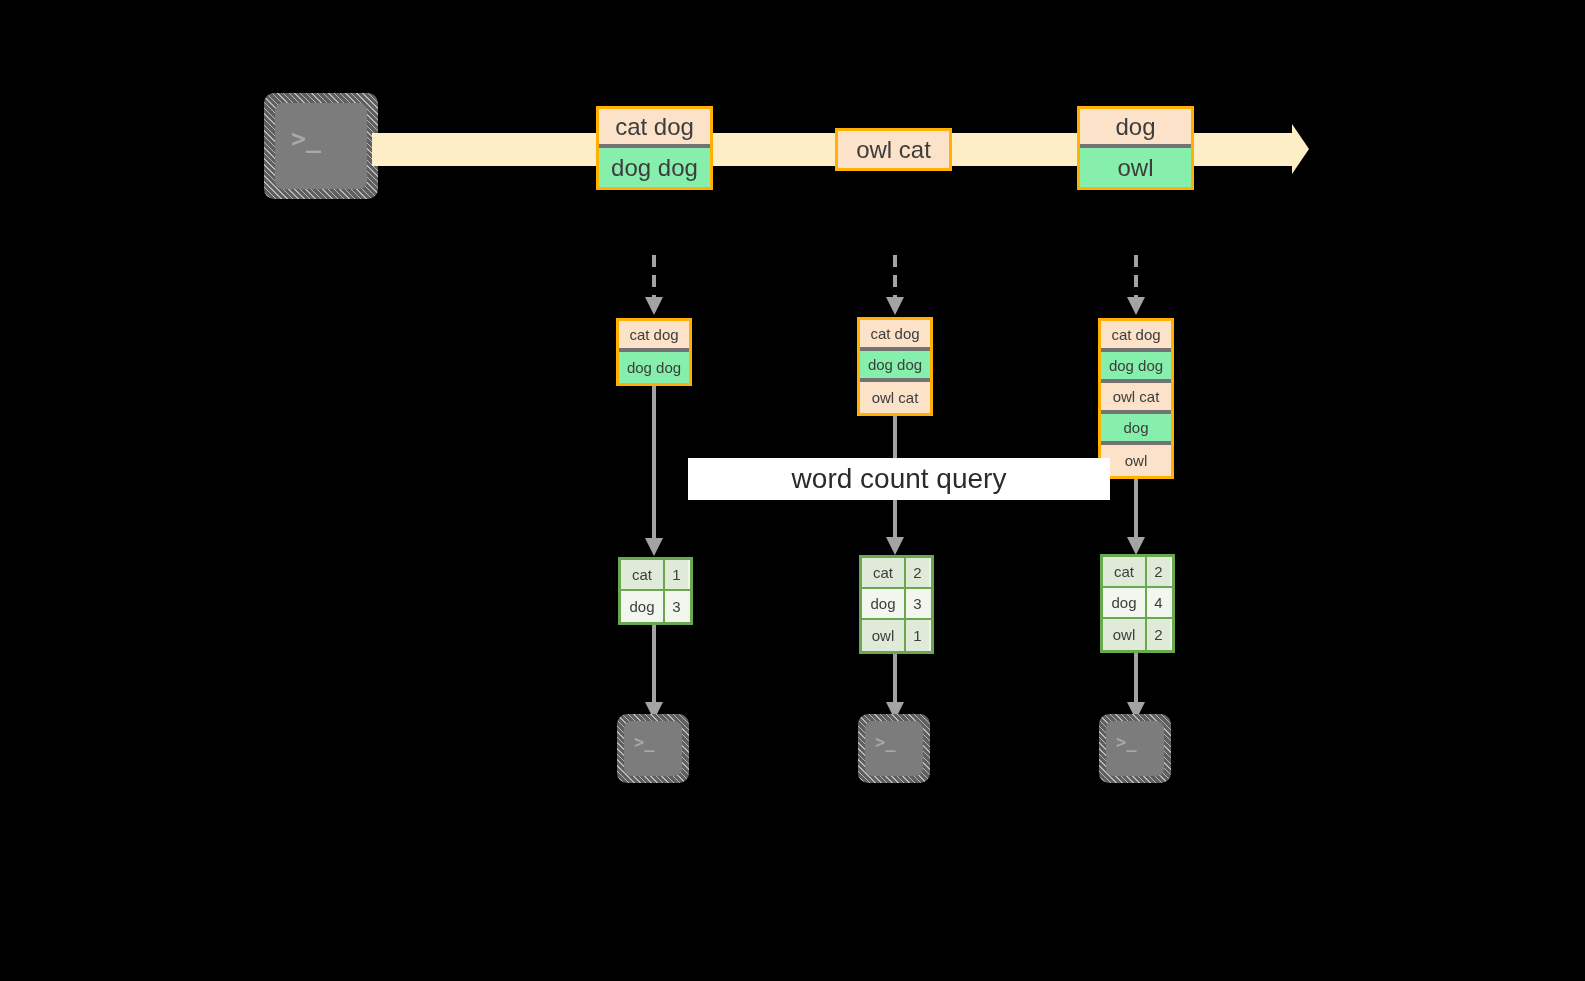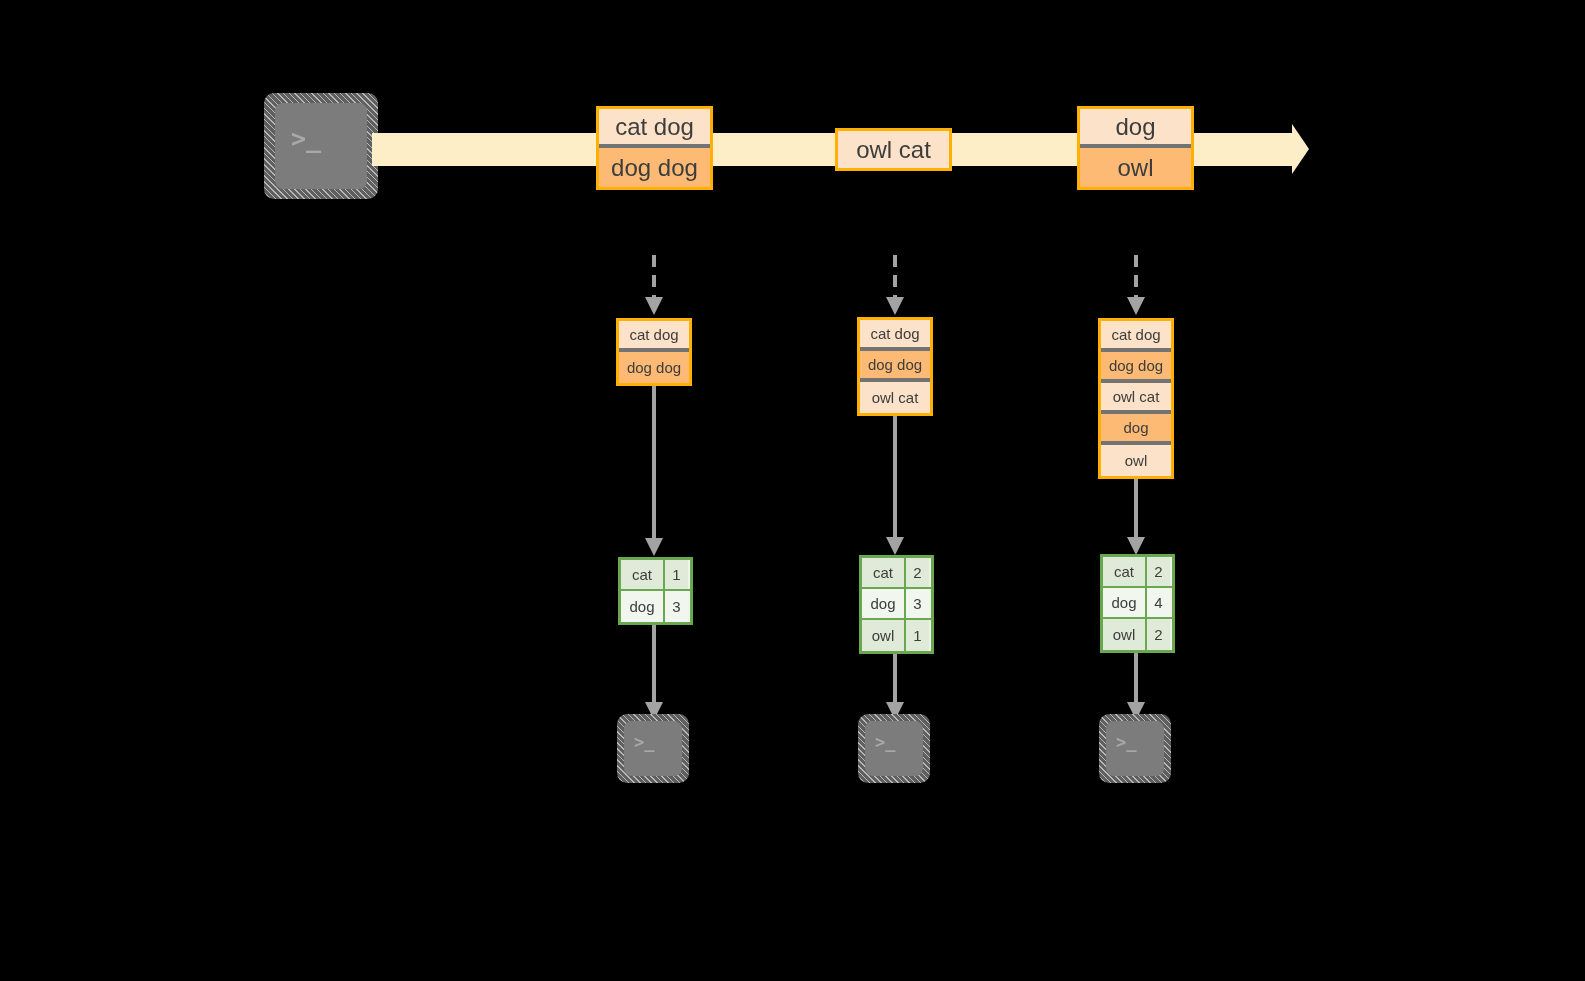--- a/index.html
+++ b/index.html
@@ -77,21 +77,21 @@
     display: flex;
     align-items: center;
     justify-content: center;
     color: #3d3d3d;
     white-space: nowrap;
     border-bottom: 4px solid #737373;
     overflow: hidden;
   }
   .recbox .cell:last-child { border-bottom: none; }
   .recbox .cell.shade-a { background: #fbe2c8; }
-  .recbox .cell.shade-b { background: #fdba74; }
+  .recbox .cell.shade-b { background: #86efac; }
 
   
   .recbox.big .cell {
     height: 40px;
     font-size: 24px;
   }
   
   .recbox.small .cell {
     height: 31px;
     font-size: 15px;
@@ -321,14 +321,17 @@
     <div class="shaft" style="height:49px;"></div>
     <div class="head" style="top:49px;"></div>
   </div>
 
   <div class="terminal" style="left:1099px; top:714px; width:72px; height:69px;">
     <div class="hatch"></div>
     <div class="face" style="left:7px; top:7px; right:7px; bottom:7px;"></div>
     <div class="prompt" style="left:17px; top:20px; font-size:17px;">&gt;_</div>
   </div>
 
+  <div class="query-band" style="left:688px; top:458px; width:422px; height:42px;">
+    <span class="qlabel">word count query</span>
+  </div>
 
 </div>
 
 </body></html>

